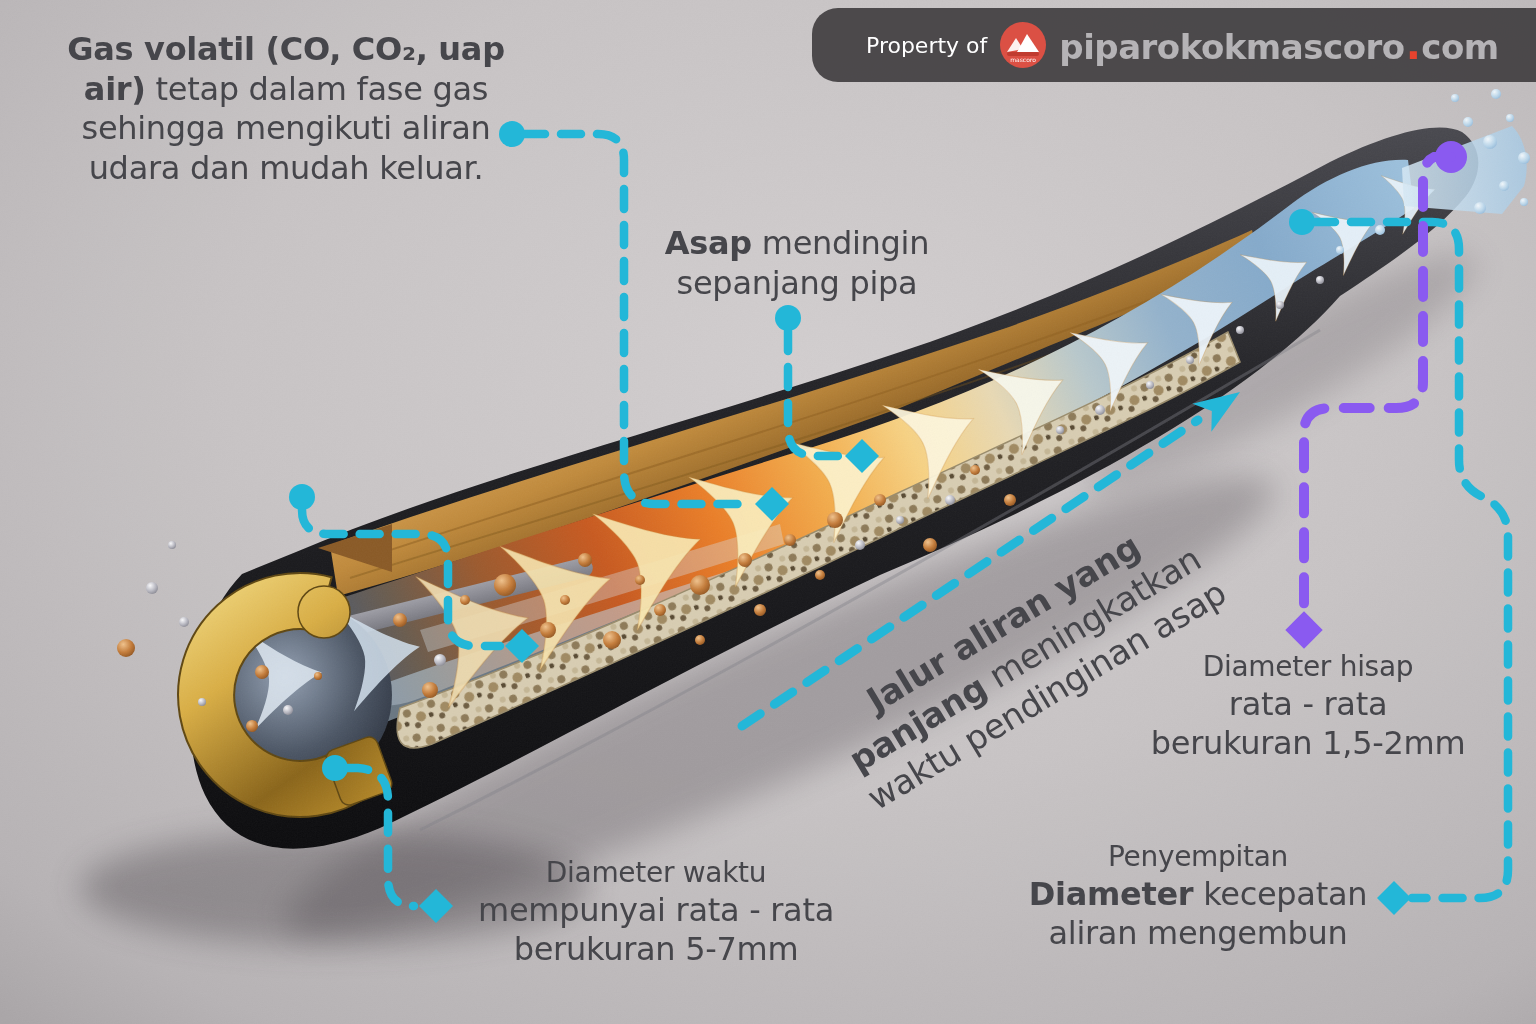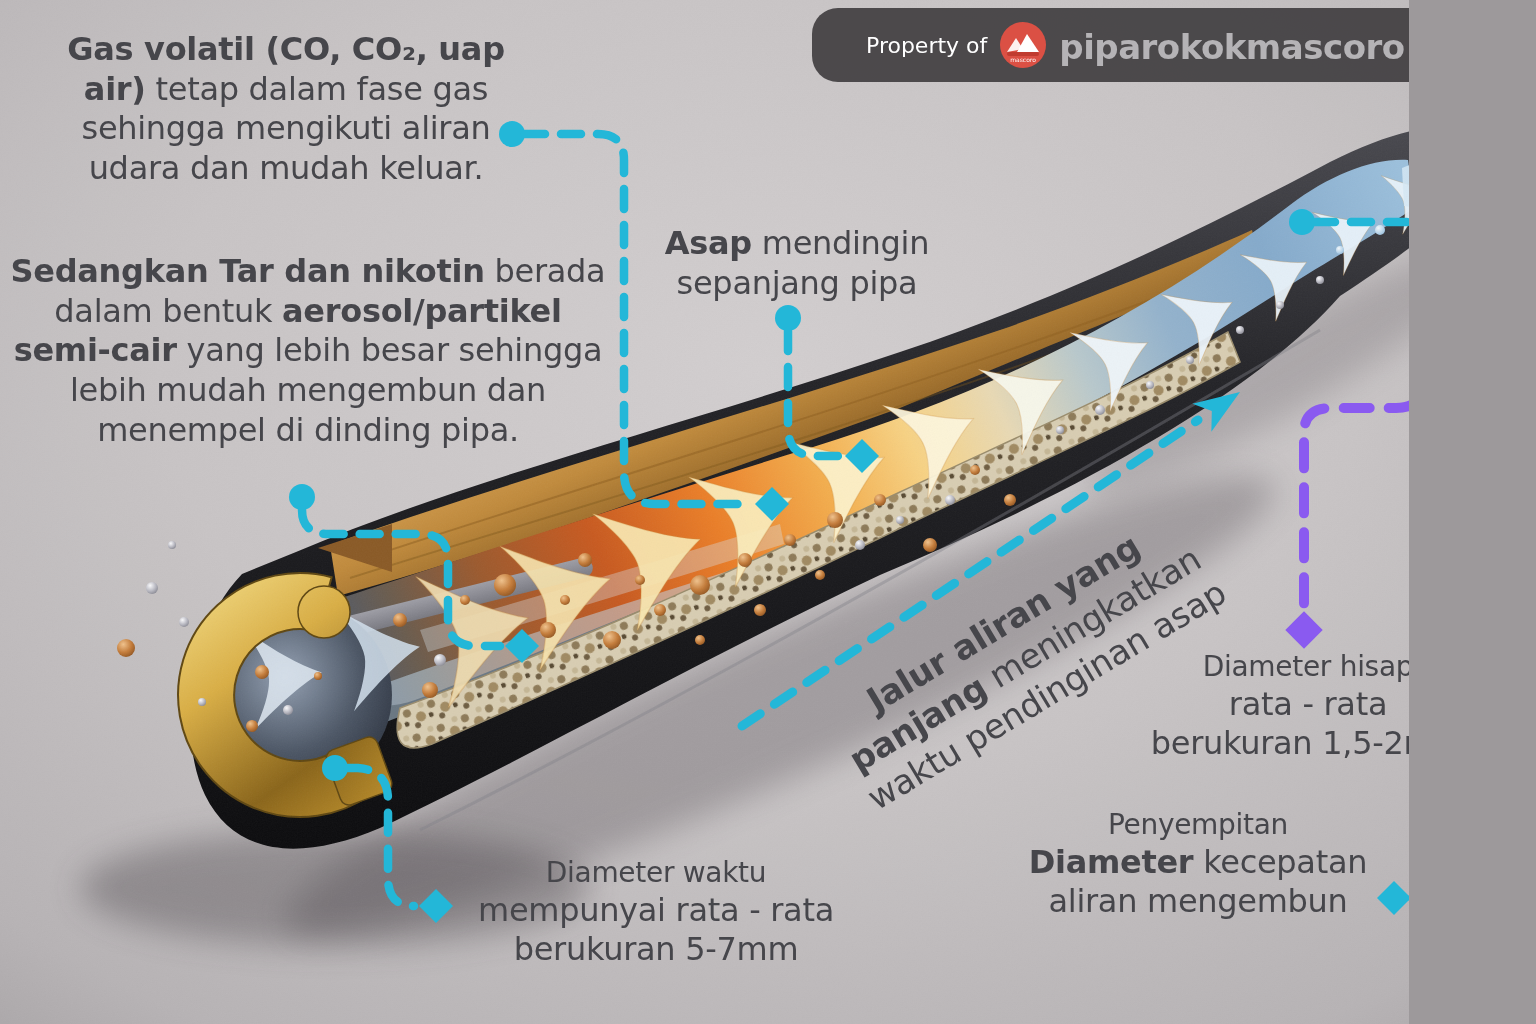--- a/index.html
+++ b/index.html
@@ -1,33 +1,33 @@
 <!DOCTYPE html>
 <html><head>
 <meta charset="utf-8">
 <style>
   html,body{margin:0;padding:0;background:#9d999b;}
   .stage{
-    position:relative;width:1409px;height:1024px;overflow:hidden;
+    position:relative;width:1536px;height:1024px;overflow:hidden;
     font-family:"DejaVu Sans",sans-serif;color:#46464b;
     background:
       radial-gradient(1250px 860px at 54% 36%, #d2cecf 0%, #c8c4c5 48%, #b7b3b5 88%, #aaa6a8 100%);
   }
   .art{position:absolute;left:0;top:0;width:1536px;height:1024px;}
   .ann{position:absolute;text-align:center;font-size:32px;line-height:1.24;letter-spacing:-0.3px;}
   .ann .b{font-weight:700;}
   .ann .h{font-weight:400;font-size:28px;display:block;}
   .ann .line{display:block;}
   #t-gas{left:40px;top:30px;width:492px;}
   #t-tar{left:8px;top:252px;width:600px;}
   #t-asap{left:636px;top:224px;width:322px;}
   #t-jalur{left:788px;top:596px;width:474px;font-size:34px;transform:rotate(-31deg);}
   #t-hisap{left:1112px;top:650px;width:392px;}
   #t-pipa{left:440px;top:856px;width:432px;}
-  #t-peny{left:982px;top:808px;width:432px;}
+  #t-peny{left:982px;top:840px;width:432px;}
   .banner{
     position:absolute;left:812px;top:8px;width:760px;height:74px;
     background:rgba(58,56,58,0.88);border-radius:26px;
     display:flex;align-items:center;padding-left:54px;box-sizing:border-box;gap:12px;
   }
   .banner .prefix{color:#ffffff;font-size:22px;font-weight:400;white-space:nowrap;}
   .banner .brand{color:#b5b3b6;font-size:34px;font-weight:700;letter-spacing:-0.5px;white-space:nowrap;}
   .banner .dot{color:#e8432e;font-size:40px;font-weight:700;margin:0 1px;}
   .banner .logo{flex:0 0 auto;display:block;}
 </style>
@@ -276,23 +276,20 @@
         <path d="M 1451,157 H 1434 Q 1423,162 1423,180 V 382 Q 1423,408 1396,408 H 1331 Q 1304,408 1304,433 V 608" stroke-width="10" stroke-dasharray="26 19"></path>
         <use href="#dia" transform="translate(1304,630) scale(1.1)" fill="#8a5af0" stroke="none"></use>
       </g>
     </g>
   </svg>
 
   <div class="ann" id="t-gas">
     <span class="b">Gas volatil (CO, CO₂, uap air)</span><span> tetap dalam fase gas sehingga mengikuti aliran udara dan mudah keluar.</span>
   </div>
 
-  <div class="ann" id="t-tar">
-    <span class="b">Sedangkan Tar dan nikotin</span><span> berada dalam bentuk </span><span class="b">aerosol/partikel semi-cair</span><span> yang lebih besar sehingga lebih mudah mengembun dan menempel di dinding pipa.</span>
-  </div>
 
   <div class="ann" id="t-asap">
     <span class="b">Asap</span><span> mendingin sepanjang pipa</span>
   </div>
 
   <div class="ann" id="t-jalur">
     <span class="b">Jalur aliran yang panjang</span><span> meningkatkan waktu pendinginan asap</span>
   </div>
 
   <div class="ann" id="t-hisap">

